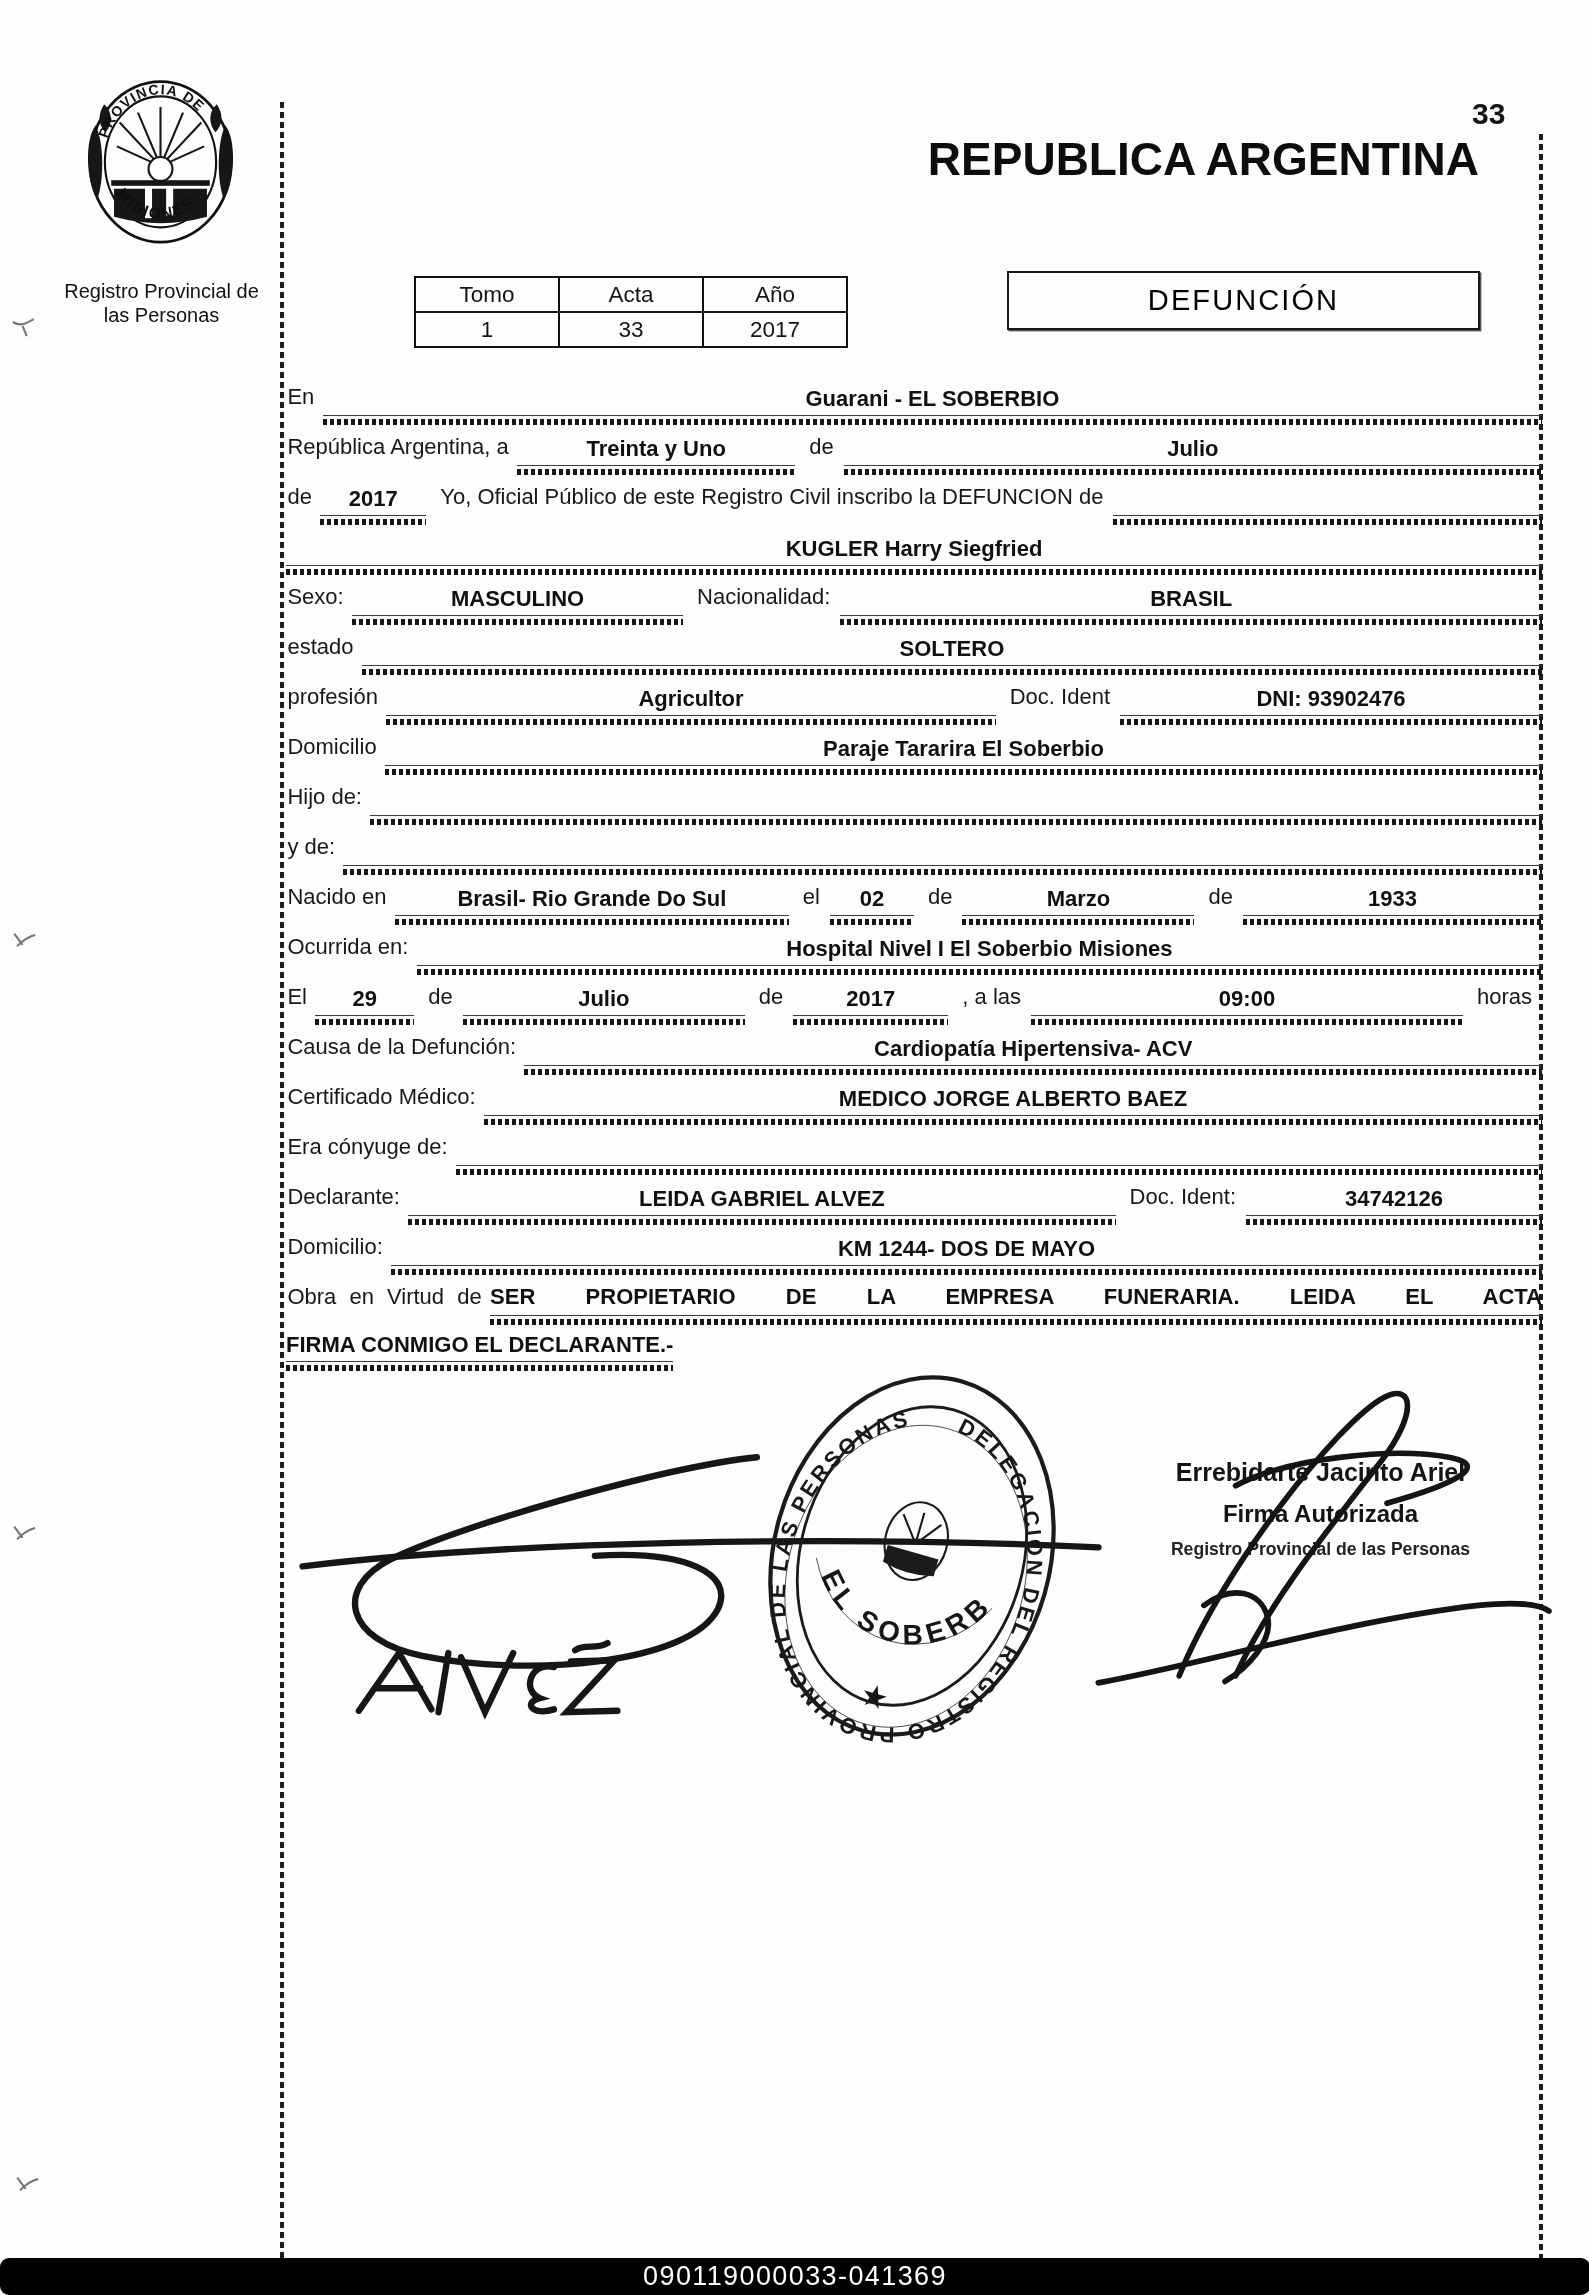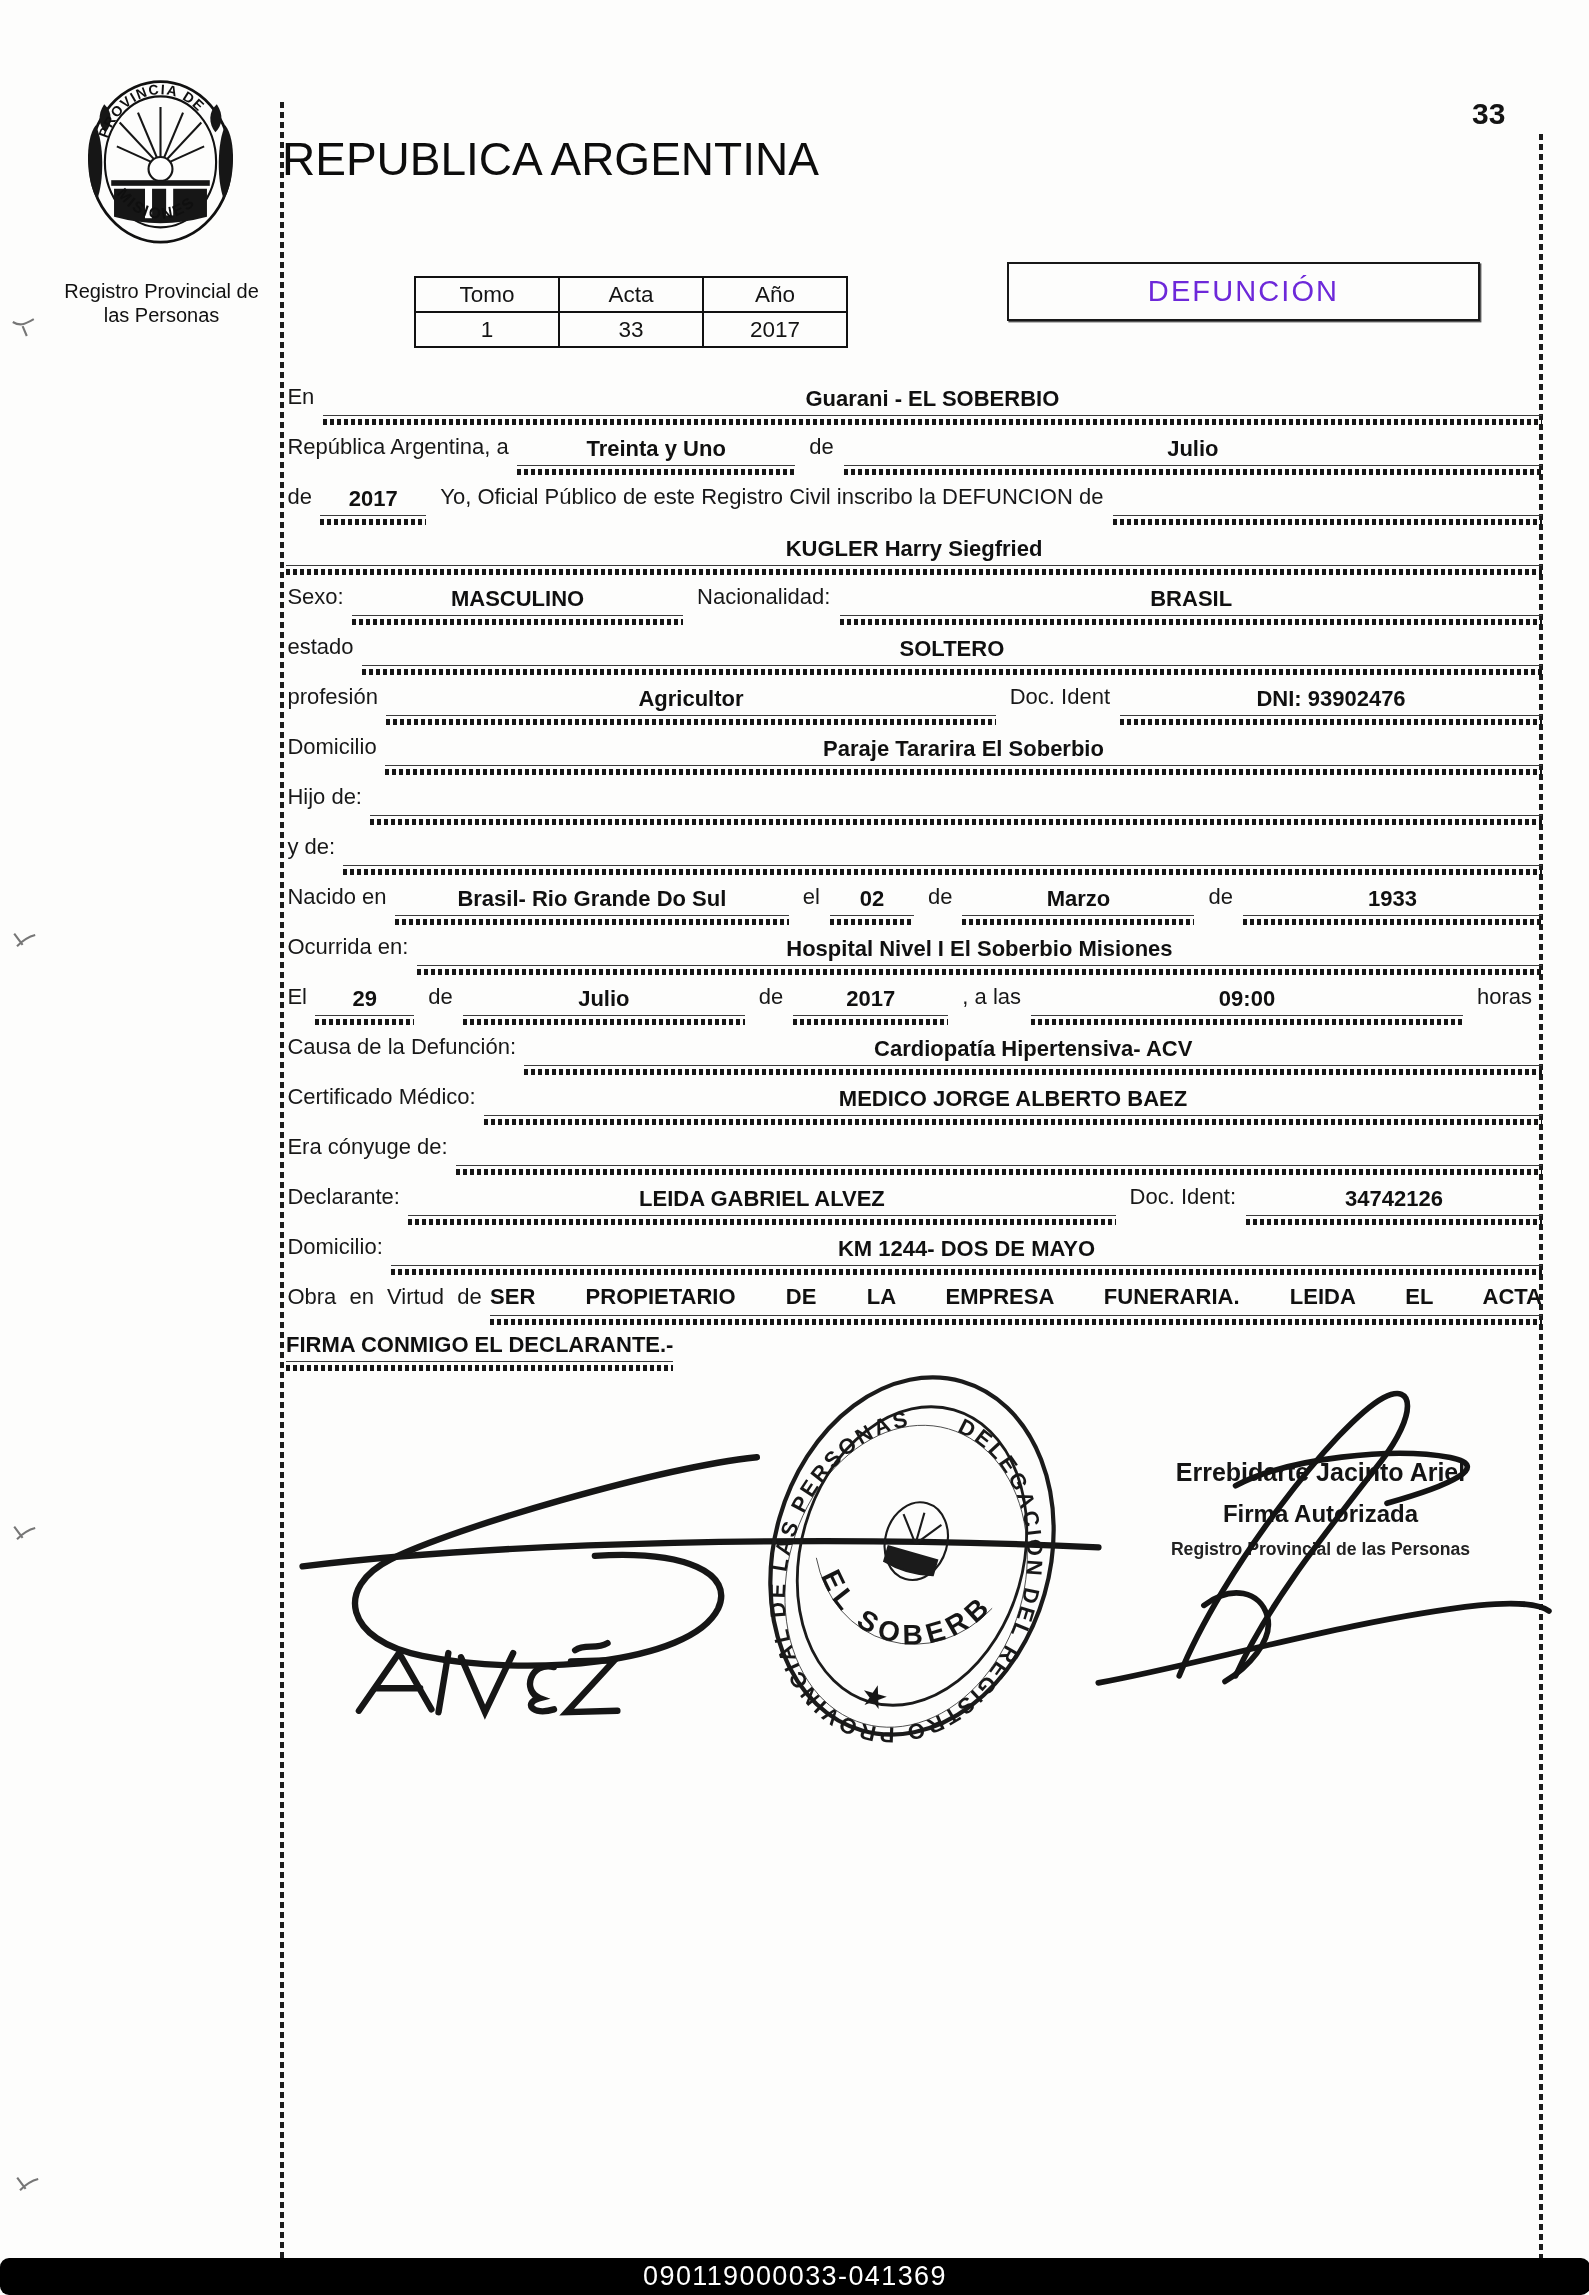--- a/index.html
+++ b/index.html
@@ -17,32 +17,32 @@
   .vborder.left{left:280px;top:102px;bottom:35px;}
   .vborder.right{left:1539px;top:134px;bottom:35px;}
 
   .pagenum{position:absolute;left:1472px;top:97px;font-size:30px;font-weight:700;}
 
   
   .emblem{position:absolute;left:83px;top:76px;}
   .emblem-caption{position:absolute;left:49px;top:279px;width:225px;
     text-align:center;font-size:20px;line-height:24px;color:#111;}
 
-  .title{position:absolute;left:282px;top:132px;width:1197px;text-align:left;
-    font-size:46px;font-weight:400;letter-spacing:0px;color:#0d0d0d;}
+  .title{position:absolute;left:282px;top:132px;width:1197px;text-align:right;
+    font-size:46px;font-weight:700;letter-spacing:0px;color:#0d0d0d;}
 
   
   table.rec{position:absolute;left:414px;top:276px;border-collapse:collapse;}
   table.rec td{border:2.1px solid #111;width:142px;height:33px;text-align:center;
     font-size:22.5px;padding:0;}
 
-  .defbox{position:absolute;left:1007px;top:262px;width:469px;height:55px;
+  .defbox{position:absolute;left:1007px;top:271px;width:469px;height:55px;
     border:2.1px solid #181818;box-shadow:1.4px 1.4px 0 #555;
     display:flex;align-items:center;justify-content:center;
-    font-size:29px;letter-spacing:2.1px;color:#6d28d9;}
+    font-size:29px;letter-spacing:2.1px;color:#000000;}
 
   
   .body{position:absolute;left:286px;top:384px;width:1256px;}
   .row{display:flex;align-items:flex-start;height:50px;}
   .row.obra{height:46px;}
   .lbl{font-size:22px;padding:0 8.4px 2.8px 1.4px;white-space:nowrap;color:#181818;}
   .lbl.mid{padding:0 10px 2.8px 14px;}
   .fill{position:relative;display:flex;justify-content:center;align-items:flex-end;
     border-bottom:1.4px solid #3c3c3c;min-height:28px;padding-bottom:3px;}
   .fill::after{content:"";position:absolute;left:0;right:0;bottom:-10px;height:5.6px;

